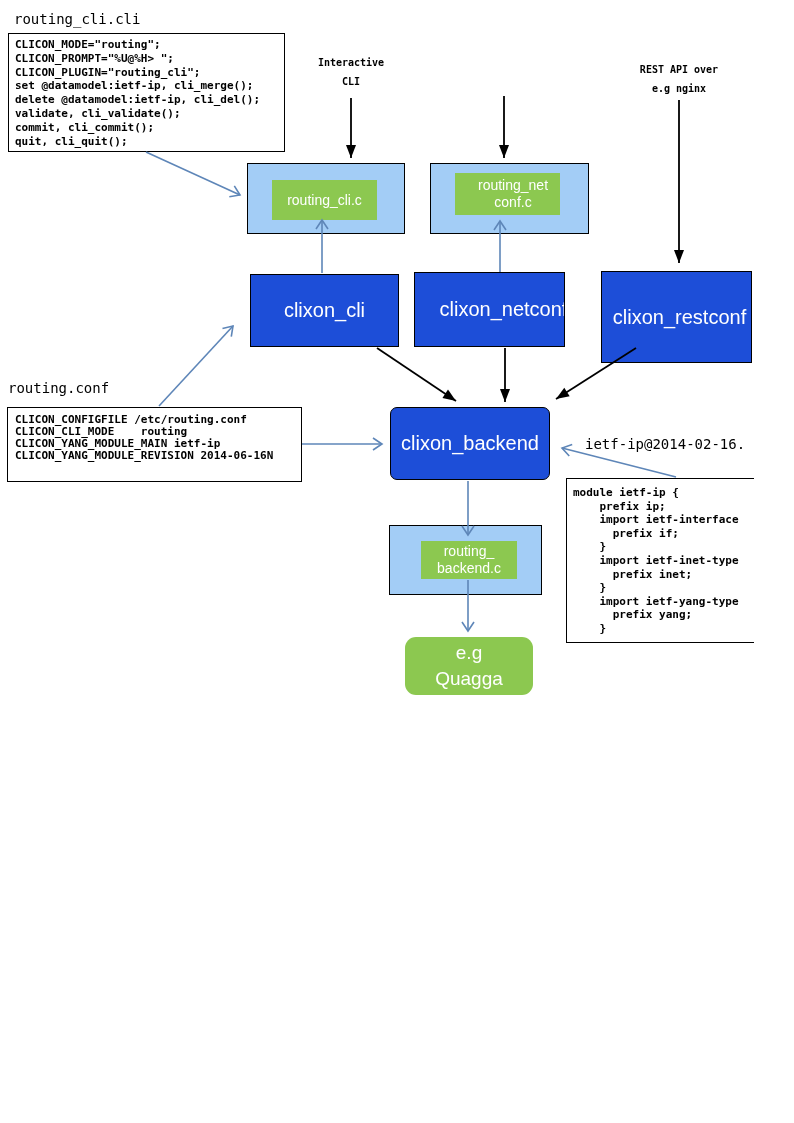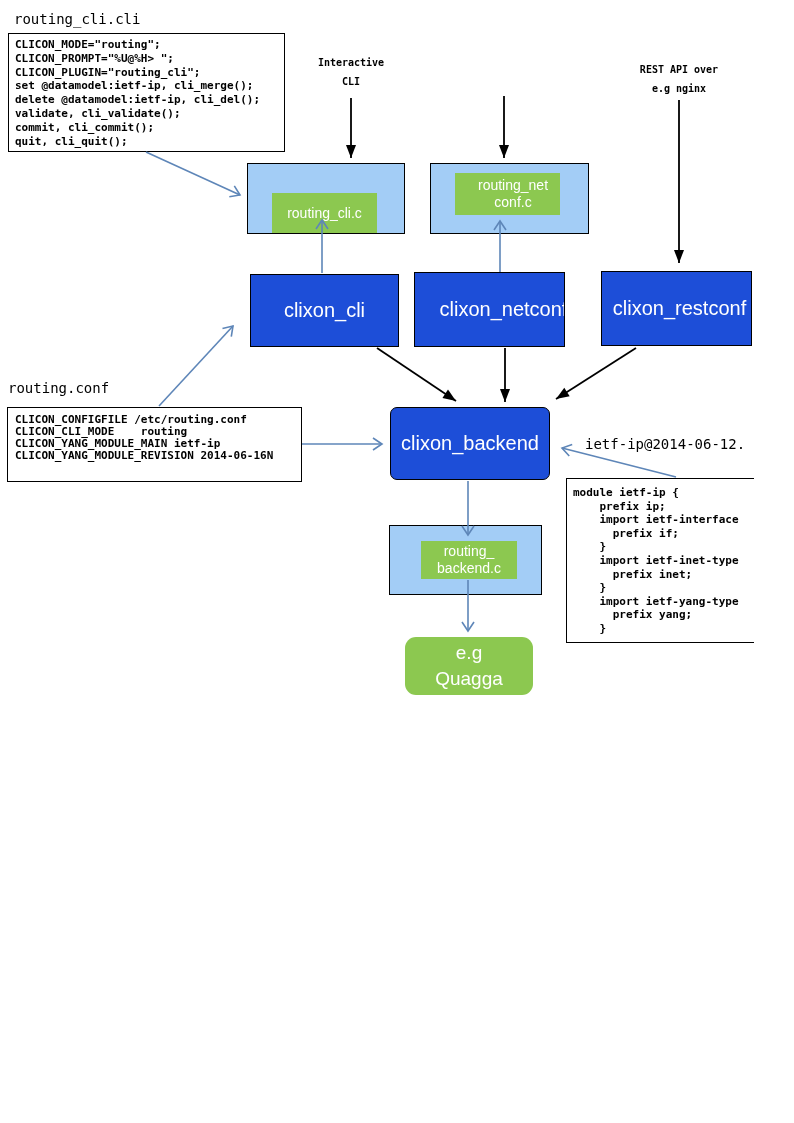--- a/index.html
+++ b/index.html
@@ -126,21 +126,21 @@
     <line class="blue-line" x1="500" y1="272" x2="500" y2="221" marker-end="url(#chev-blue)"></line>
     <line class="blue-line" x1="159" y1="406" x2="233" y2="326" marker-end="url(#chev-blue)"></line>
     <line class="blue-line" x1="302" y1="444" x2="382" y2="444" marker-end="url(#chev-blue)"></line>
     <line class="blue-line" x1="676" y1="477" x2="562" y2="448" marker-end="url(#chev-blue)"></line>
     <line class="blue-line" x1="468" y1="481" x2="468" y2="535" marker-end="url(#chev-blue)"></line>
     <line class="blue-line" x1="468" y1="580" x2="468" y2="631" marker-end="url(#chev-blue)"></line>
   </svg>
 
   <div class="abs mono-title" style="left:14px; top:11px;">routing_cli.cli</div>
   <div class="abs mono-title" style="left:8px; top:380px;">routing.conf</div>
-  <div class="abs mono-title" style="left:585px; top:436px;">ietf-ip@2014-06-12.</div>
+  <div class="abs mono-title" style="left:585px; top:436px;">ietf-ip@2014-02-16.</div>
 
   <div class="abs entry-label" style="left:281px; top:53px; width:140px;">Interactive
 CLI</div>
   <div class="abs entry-label" style="left:598px; top:60px; width:162px;">REST API over
 e.g nginx</div>
 
   <div class="abs codebox codebox-1" style="left:8px; top:33px; width:277px; height:119px;">
     <pre>CLICON_MODE="routing";
 CLICON_PROMPT="%U@%H&gt; ";
 CLICON_PLUGIN="routing_cli";
@@ -166,29 +166,29 @@
     }
     import ietf-inet-type
       prefix inet;
     }
     import ietf-yang-type
       prefix yang;
     }</pre>
   </div>
 
   <div class="abs container-lightblue" style="left:247px; top:163px; width:158px; height:71px;"></div>
-  <div class="abs plugin-green" style="left:272px; top:193px; width:105px; height:40px;">routing_cli.c</div>
+  <div class="abs plugin-green" style="left:272px; top:180px; width:105px; height:40px;">routing_cli.c</div>
 
   <div class="abs container-lightblue" style="left:430px; top:163px; width:159px; height:71px;"></div>
   <div class="abs plugin-green" style="left:455px; top:173px; width:105px; height:42px;padding-left:11px;">routing_net
 conf.c</div>
 
   <div class="abs node-blue" style="left:250px; top:274px; width:149px; height:73px;">clixon_cli</div>
   <div class="abs node-blue" style="left:414px; top:272px; width:151px; height:75px;padding-left:28px;">clixon_netconf</div>
-  <div class="abs node-blue" style="left:601px; top:271px; width:151px; height:75px;padding-left:6px;">clixon_restconf</div>
+  <div class="abs node-blue" style="left:601px; top:271px; width:151px; height:92px;padding-left:6px;">clixon_restconf</div>
   <div class="abs node-blue" style="left:390px; top:407px; width:160px; height:73px;border-radius:7px;">clixon_backend</div>
 
   <div class="abs container-lightblue" style="left:389px; top:525px; width:153px; height:70px;"></div>
   <div class="abs plugin-green" style="left:421px; top:541px; width:96px; height:38px;">routing_
 backend.c</div>
 
   <div class="abs quagga-green" style="left:405px; top:637px; width:128px; height:58px;">e.g
 Quagga</div>
 
 </div>

